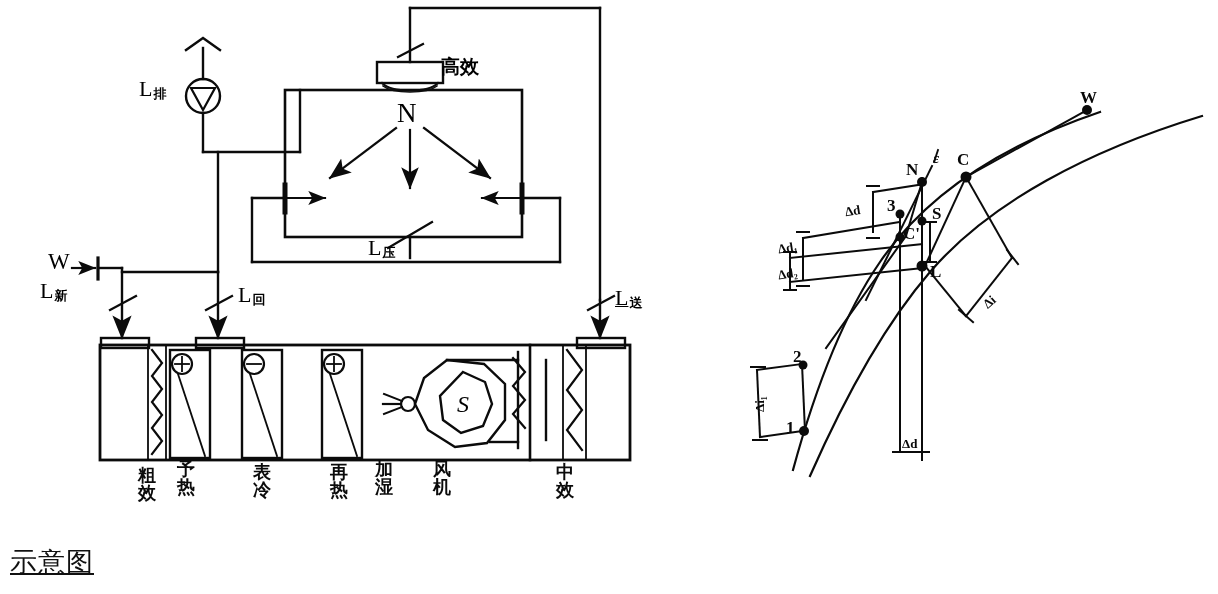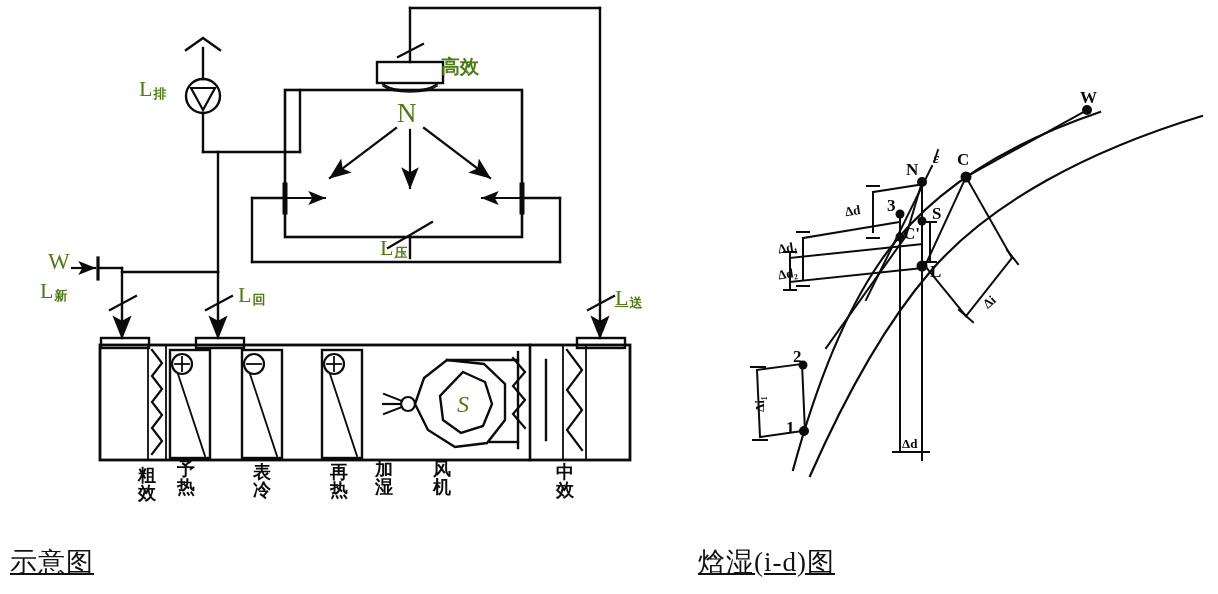--- a/index.html
+++ b/index.html
@@ -36,21 +36,21 @@
     letter-spacing: 1px;
     white-space: nowrap;
     text-decoration: underline;
   }
   #caption-left { left: 10px; top: 544px; }
   #caption-right { left: 698px; top: 544px; }
 
   .lbl {
     position: absolute;
     white-space: nowrap;
-    color: #4d7c0f;
+    color: #000000;
     font-family: "Liberation Serif", "DejaVu Serif", serif;
     line-height: 1;
   }
   .cjk { font-size: 19px; font-weight: 600; }
   .comp {
     position: absolute;
     width: 58px;
     text-align: center;
     font-size: 18px;
     font-weight: 600;
@@ -375,21 +375,21 @@
   </div>
 
   <div class="lbl" style="left:238px; top:284px;">
     <span class="Lmark">L</span><span class="lsub">回</span>
   </div>
 
   <div class="lbl" style="left:615px; top:287px;text-decoration:underline;">
     <span class="Lmark">L</span><span class="lsub">送</span>
   </div>
 
-  <div class="lbl" style="left:380px; top:237px;text-align:right;">
+  <div class="lbl" style="left:368px; top:237px;text-align:right;">
     <span class="Lmark">L</span><span class="lsub">压</span>
   </div>
 
   <div class="comp" style="left:118px; top:466px;">粗
 效</div>
   <div class="comp" style="left:157px; top:460px;">予
 热</div>
   <div class="comp" style="left:233px; top:463px;">表
 冷</div>
   <div class="comp" style="left:310px; top:463px;">再
@@ -421,15 +421,14 @@
 
   <div class="delta" style="left:778px; top:240px; transform:rotate(-9deg);">Δd₁</div>
 
   <div class="delta" style="left:778px; top:266px; transform:rotate(-9deg);">Δd₂</div>
 
   <div class="delta" style="left:902px; top:436px;">Δd</div>
 
   <div class="delta rot90" style="left:752px; top:412px;">Δi₁</div>
 
   <div class="cap" id="caption-left">示意图</div>
-  <div class="cap" id="caption-right">焓湿(i-d)图</div>
 
 </div>
 
 </body></html>

